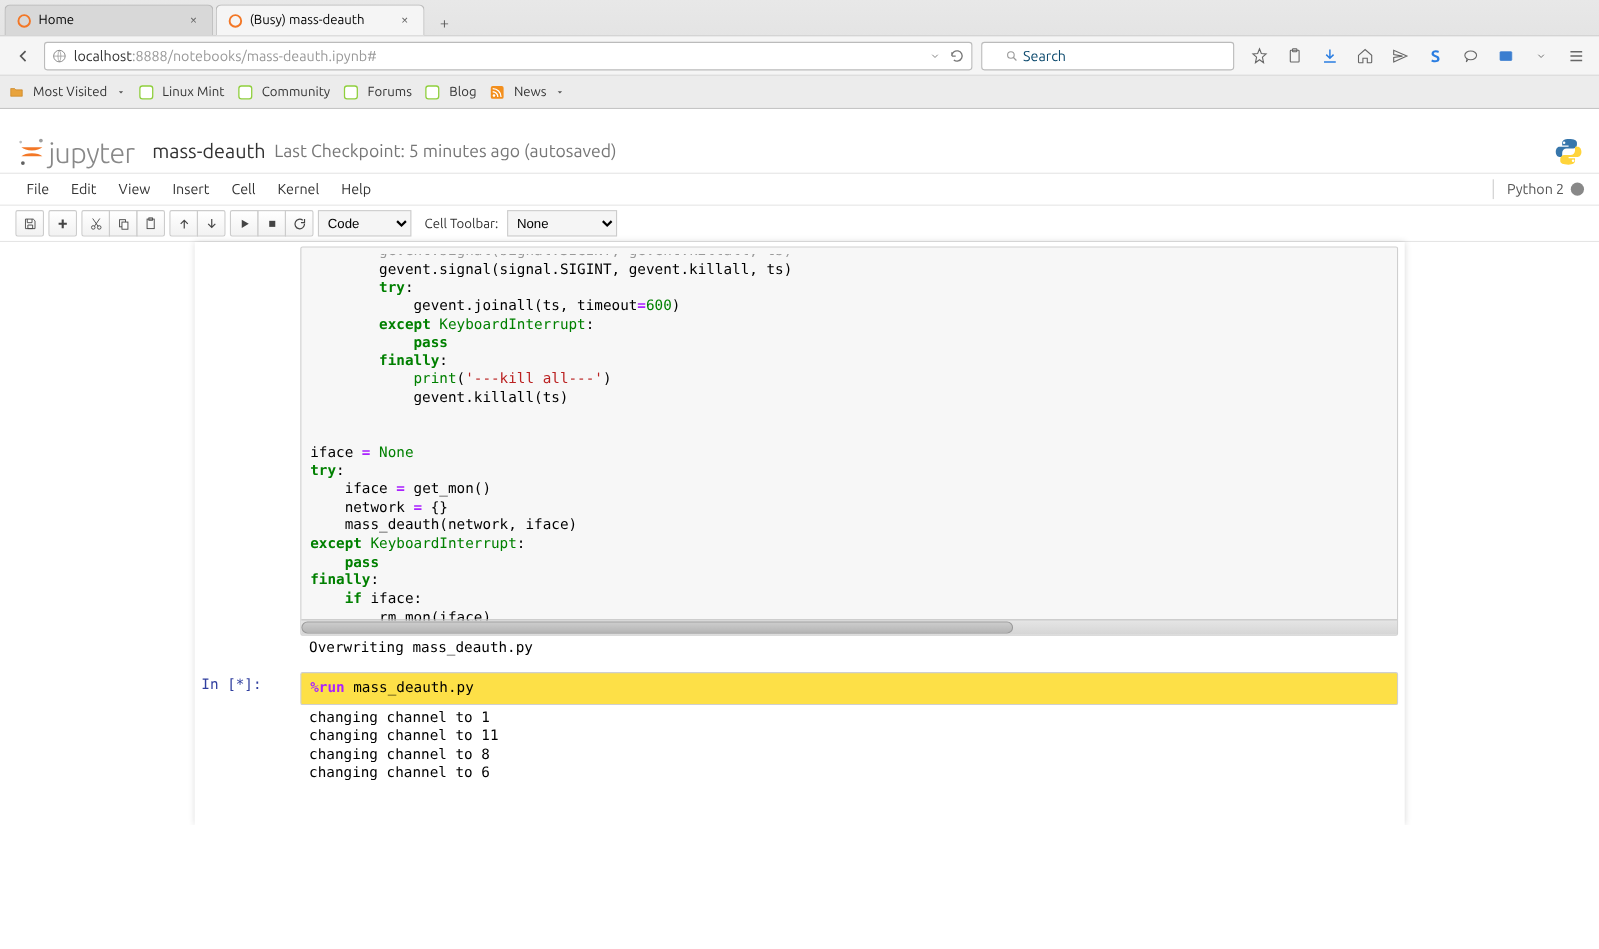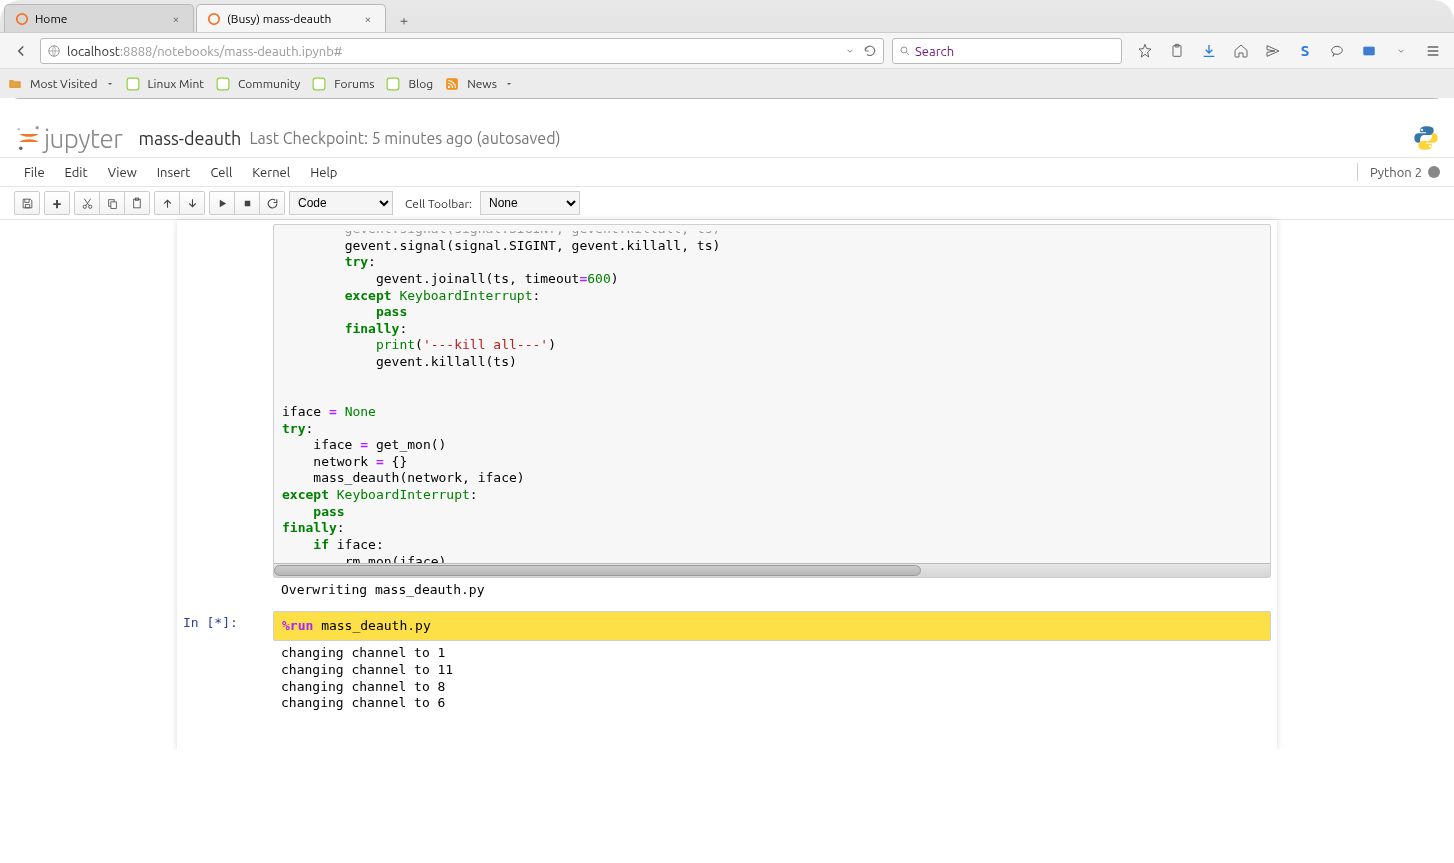--- a/index.html
+++ b/index.html
@@ -1,37 +1,37 @@
 <!DOCTYPE html>
 <html><head>
 <meta charset="utf-8">
 <style>
 * { box-sizing: border-box; margin: 0; padding: 0; }
 body { font-family: "Ubuntu", "Segoe UI", sans-serif; font-size: 13px; background: #fff; }
 
 
-.browser-chrome { background: linear-gradient(#e8e8e8, #dcdcdc); border-bottom: 1px solid #b8b8b8; border-radius: 21px; }
+.browser-chrome { background: linear-gradient(#e8e8e8, #dcdcdc); border-bottom: 1px solid #b8b8b8; }
 .tab-bar { display: flex; align-items: flex-end; height: 32px; padding: 4px 4px 0 4px; }
 .tab { display: flex; align-items: center; height: 28px; padding: 0 10px; border: 1px solid #b8b8b8; border-bottom: none; border-radius: 5px 5px 0 0; margin-right: 2px; background: #d8d8d8; font-size: 12px; min-width: 190px; max-width: 210px; }
 .tab.active { background: #f5f5f5; }
 .tab-icon { width: 14px; height: 14px; margin-right: 6px; flex-shrink: 0; }
 .tab-title { flex: 1; white-space: nowrap; overflow: hidden; text-overflow: ellipsis; }
 .tab-close { width: 14px; height: 14px; margin-left: 6px; color: #666; cursor: pointer; display: flex; align-items: center; justify-content: center; }
 .new-tab-btn { width: 24px; height: 22px; margin-left: 4px; display: flex; align-items: center; justify-content: center; color: #555; cursor: pointer; }
 
 .nav-bar { display: flex; align-items: center; height: 36px; padding: 4px 6px; background: #f5f5f5; border-top: 1px solid #ccc; }
 .nav-btn { width: 30px; height: 30px; display: flex; align-items: center; justify-content: center; cursor: pointer; color: #555; }
 .url-bar { flex: 1; height: 26px; border: 1px solid #bbb; border-radius: 3px; background: #fff; display: flex; align-items: center; padding: 12px 6px; margin: 0 4px; }
 .url-bar .globe { width: 14px; height: 14px; margin-right: 6px; flex-shrink: 0; }
 .url-text { flex: 1; font-size: 13px; color: #333; }
 .url-text .host { color: #333; }
 .url-text .port { color: #999; }
 .url-text .path { color: #999; }
 .url-right { display: flex; align-items: center; gap: 8px; color: #777; }
-.search-bar { width: 230px; height: 26px; border: 1px solid #bbb; border-radius: 3px; background: #fff; display: flex; align-items: center; padding: 0 6px; margin: 0 4px; color: #701a75; }
+.search-bar { width: 230px; height: 26px; border: 1px solid #bbb; border-radius: 3px; background: #fff; display: flex; align-items: center; padding: 0 21px; margin: 0 4px; color: #0c4a6e; }
 .search-bar svg { margin-right: 4px; }
 .toolbar-icons { display: flex; align-items: center; gap: 2px; margin-left: 4px; }
 .toolbar-icons .tb-icon { width: 30px; height: 30px; display: flex; align-items: center; justify-content: center; cursor: pointer; color: #555; }
 
 .bookmarks-bar { display: flex; align-items: center; height: 30px; padding: 0 8px; background: #ececec; border-top: 1px solid #ddd; font-size: 12px; gap: 12px; }
 .bookmark { display: flex; align-items: center; gap: 8px; cursor: pointer; color: #333; }
 .bm-icon { width: 14px; height: 14px; flex-shrink: 0; }
 
 
 .jupyter-page { background: #fff; }
@@ -333,21 +333,21 @@
           <svg width="11" height="11" viewBox="0 0 24 24">
             <rect x="6" y="6" width="12" height="12" fill="#444"></rect>
           </svg>
         </div>
       <div class="tb-btn">
           <svg width="13" height="13" viewBox="0 0 24 24">
             <path d="M20 12a8 8 0 1 1-3-6M20 4v6h-6" fill="none" stroke="#444" stroke-width="2"></path>
           </svg>
         </div>
     </div>
-    <select class="tb-select" style="width:104px"><option>Code</option></select>
+    <select class="tb-select" style="width:85px"><option>Code</option></select>
     <span class="tb-label">Cell Toolbar:</span>
     <select class="tb-select" style="width:100px"><option>None</option></select>
   </div>
 
   <div class="notebook-container">
     <div class="notebook-inner">
 
       <div class="cell">
         <div class="cell-row">
           <div class="prompt"></div>

